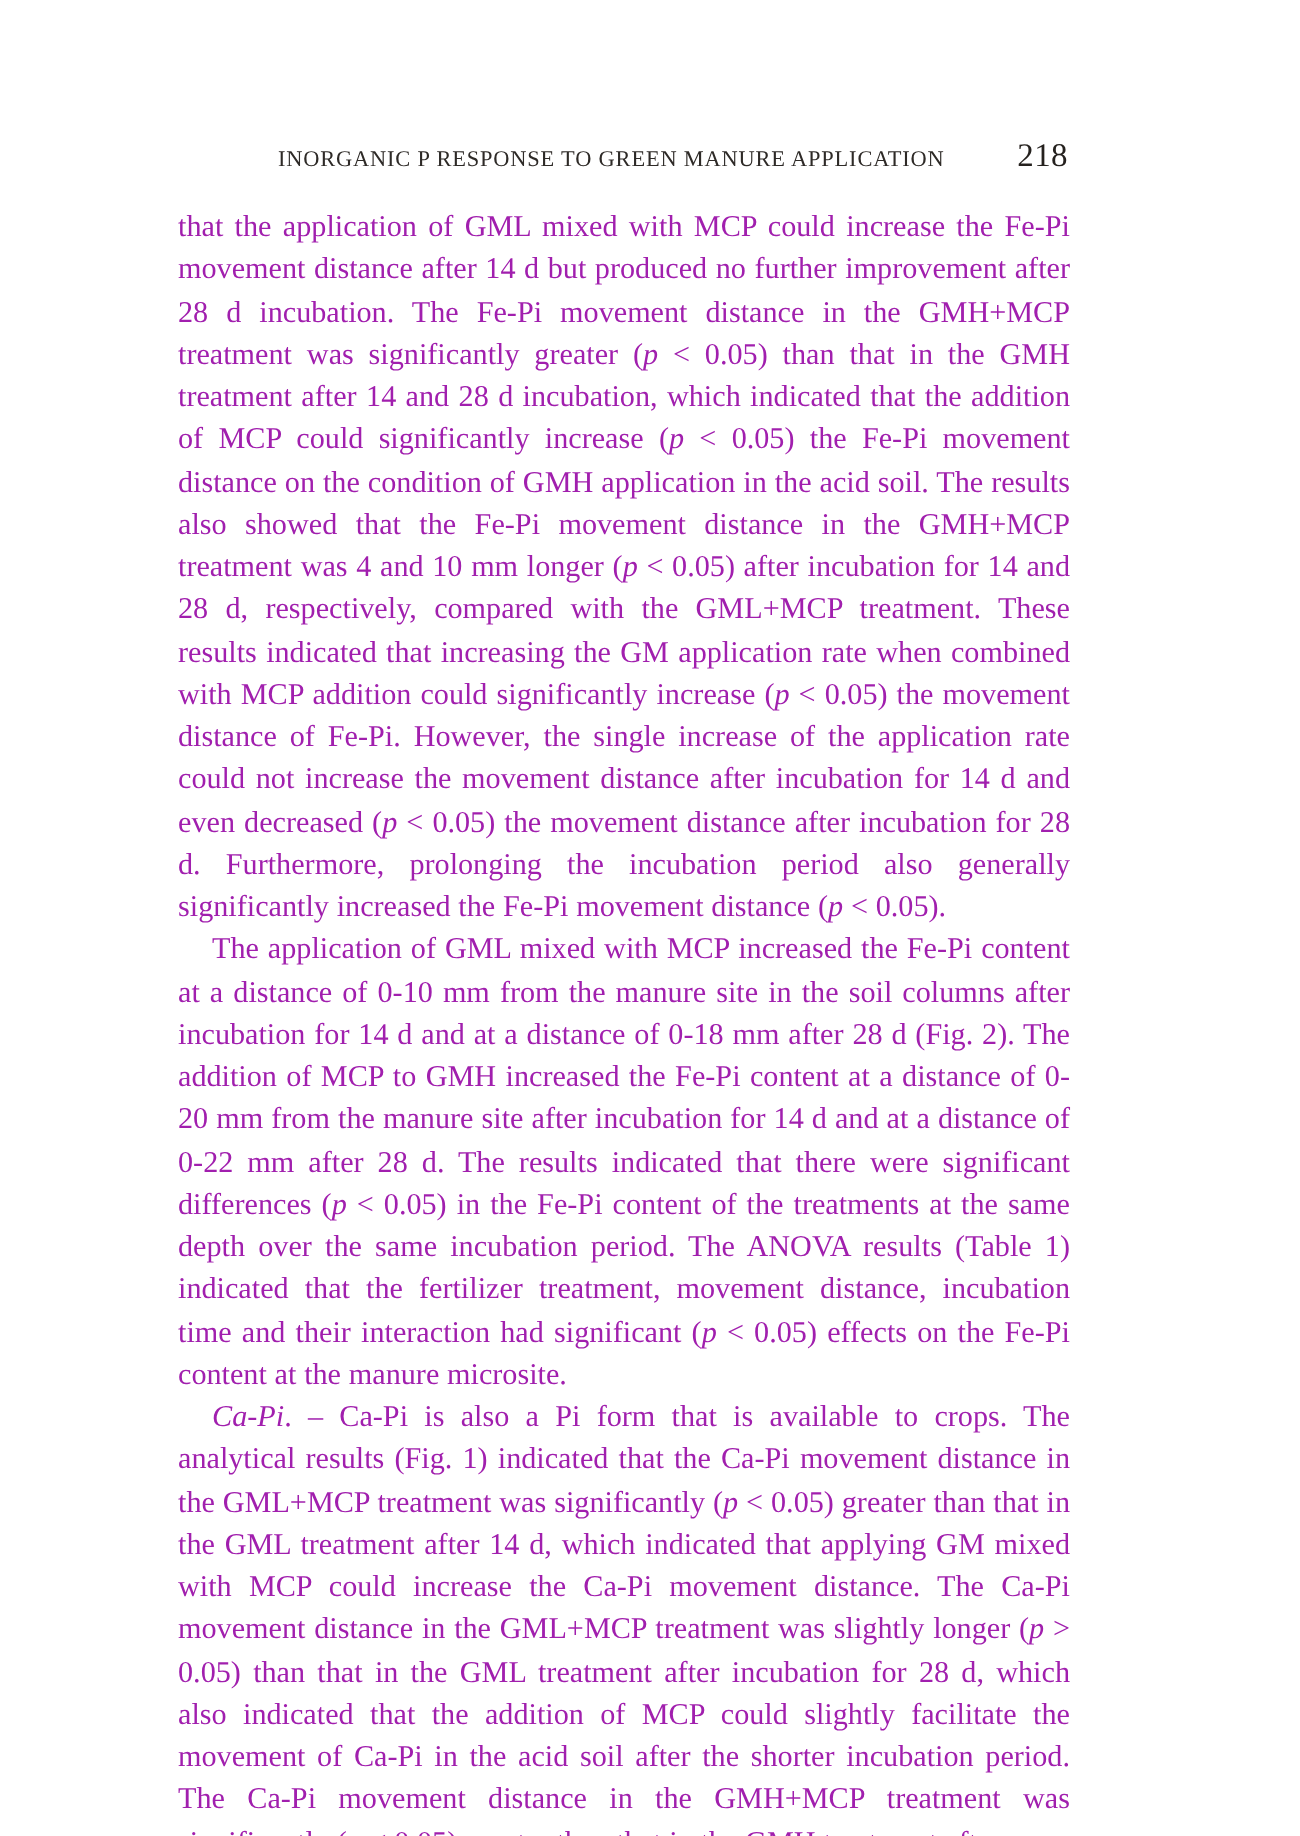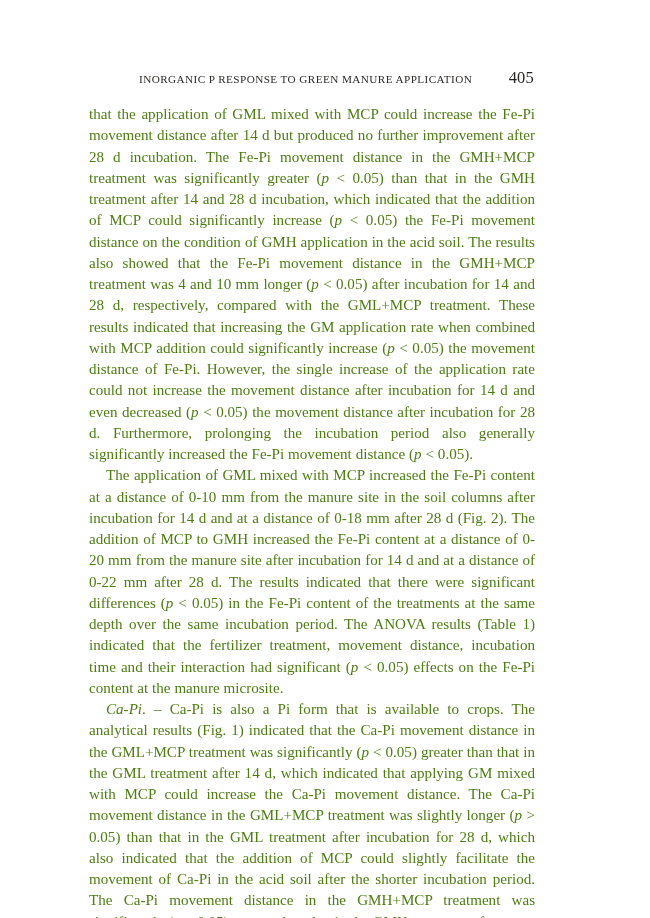--- a/index.html
+++ b/index.html
@@ -50,21 +50,21 @@
     left: 89px;
     top: 104px;
     width: 446px;
   }
   p.para {
     margin: 0;
     font-size: 15.1px;
     line-height: 21.25px;
     text-align: justify;
     text-justify: inter-word;
-    color: #4d7c0f;
+    color: #a21caf;
     hyphens: none;
     word-spacing: 0.1px;
   }
   p.para.indent {
     text-indent: 17px;
   }
   .it {
     font-style: italic;
   }
   
@@ -72,21 +72,21 @@
     filter: contrast(0.97);
   }
 </style>
 </head>
 <body>
 
 <div class="page">
 
   <div class="running-head">
     <span class="running-head-title">INORGANIC P RESPONSE TO GREEN MANURE APPLICATION</span>
-    <span class="page-number">405</span>
+    <span class="page-number">218</span>
   </div>
 
   <div class="column" id="body-column">
       <p class="para"><span>that the application of GML mixed with MCP could increase the Fe-Pi movement distance after 14 d but produced no further improvement after 28 d incubation. The Fe-Pi movement distance in the GMH+MCP treatment was significantly greater (</span><span class="it">p</span><span> &lt; 0.05) than that in the GMH treatment after 14 and 28 d incubation, which indicated that the addition of MCP could significantly increase (</span><span class="it">p</span><span> &lt; 0.05) the Fe-Pi movement distance on the condition of GMH application in the acid soil. The results also showed that the Fe-Pi movement distance in the GMH+MCP treatment was 4 and 10 mm longer (</span><span class="it">p</span><span> &lt; 0.05) after incubation for 14 and 28 d, respectively, compared with the GML+MCP treatment. These results indicated that increasing the GM application rate when combined with MCP addition could significantly increase (</span><span class="it">p</span><span> &lt; 0.05) the movement distance of Fe-Pi. However, the single increase of the application rate could not increase the movement distance after incubation for 14 d and even decreased (</span><span class="it">p</span><span> &lt; 0.05) the movement distance after incubation for 28 d. Furthermore, prolonging the incubation period also generally significantly increased the Fe-Pi movement distance (</span><span class="it">p</span><span> &lt; 0.05).</span></p>
       <p class="para indent"><span>The application of GML mixed with MCP increased the Fe-Pi content at a distance of 0-10 mm from the manure site in the soil columns after incubation for 14 d and at a distance of 0-18 mm after 28 d (Fig. 2). The addition of MCP to GMH increased the Fe-Pi content at a distance of 0-20 mm from the manure site after incubation for 14 d and at a distance of 0-22 mm after 28 d. The results indicated that there were significant differences (</span><span class="it">p</span><span> &lt; 0.05) in the Fe-Pi content of the treatments at the same depth over the same incubation period. The ANOVA results (Table 1) indicated that the fertilizer treatment, movement distance, incubation time and their interaction had significant (</span><span class="it">p</span><span> &lt; 0.05) effects on the Fe-Pi content at the manure microsite.</span></p>
       <p class="para indent"><span class="it">Ca-Pi</span><span>. – Ca-Pi is also a Pi form that is available to crops. The analytical results (Fig. 1) indicated that the Ca-Pi movement distance in the GML+MCP treatment was significantly (</span><span class="it">p</span><span> &lt; 0.05) greater than that in the GML treatment after 14 d, which indicated that applying GM mixed with MCP could increase the Ca-Pi movement distance. The Ca-Pi movement distance in the GML+MCP treatment was slightly longer (</span><span class="it">p</span><span> &gt; 0.05) than that in the GML treatment after incubation for 28 d, which also indicated that the addition of MCP could slightly facilitate the movement of Ca-Pi in the acid soil after the shorter incubation period. The Ca-Pi movement distance in the GMH+MCP treatment was significantly (</span><span class="it">p</span><span> &lt; 0.05) greater than that in the GMH treatment after</span></p>
     </div>
 
 </div>
 

